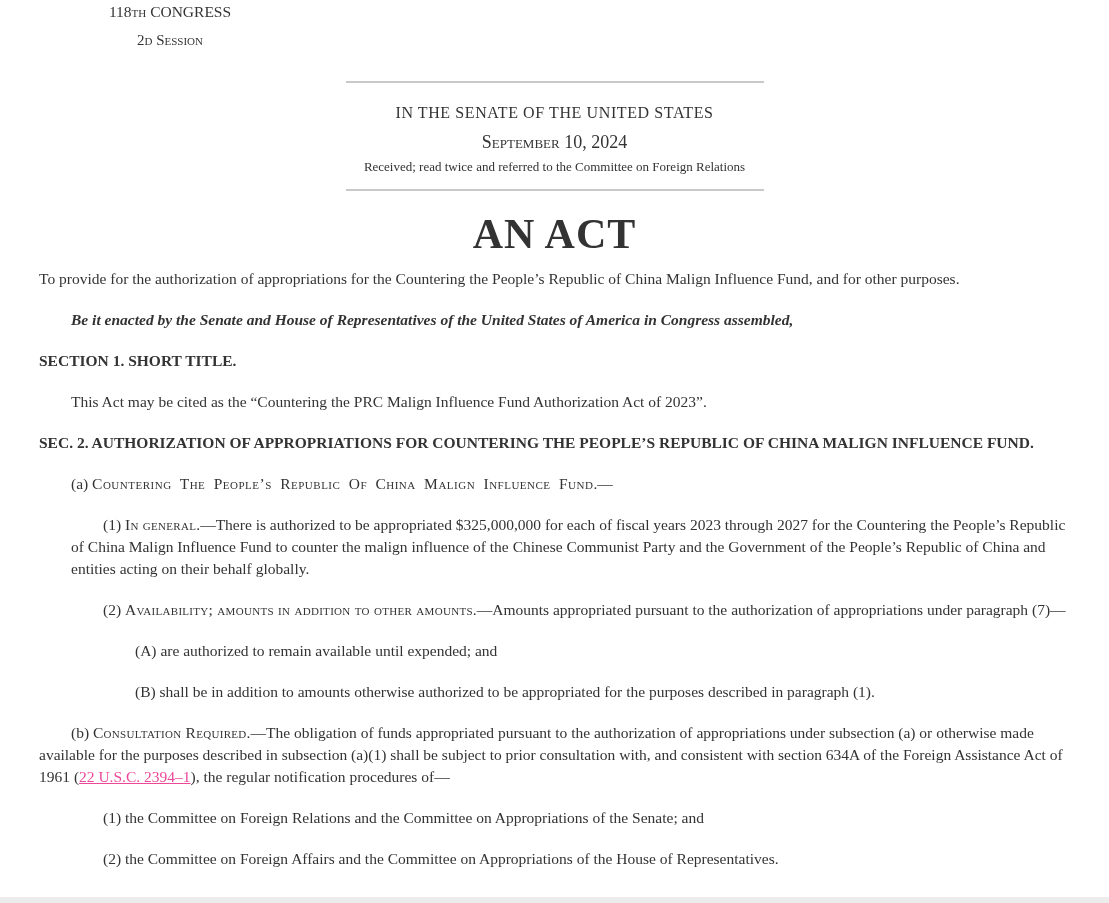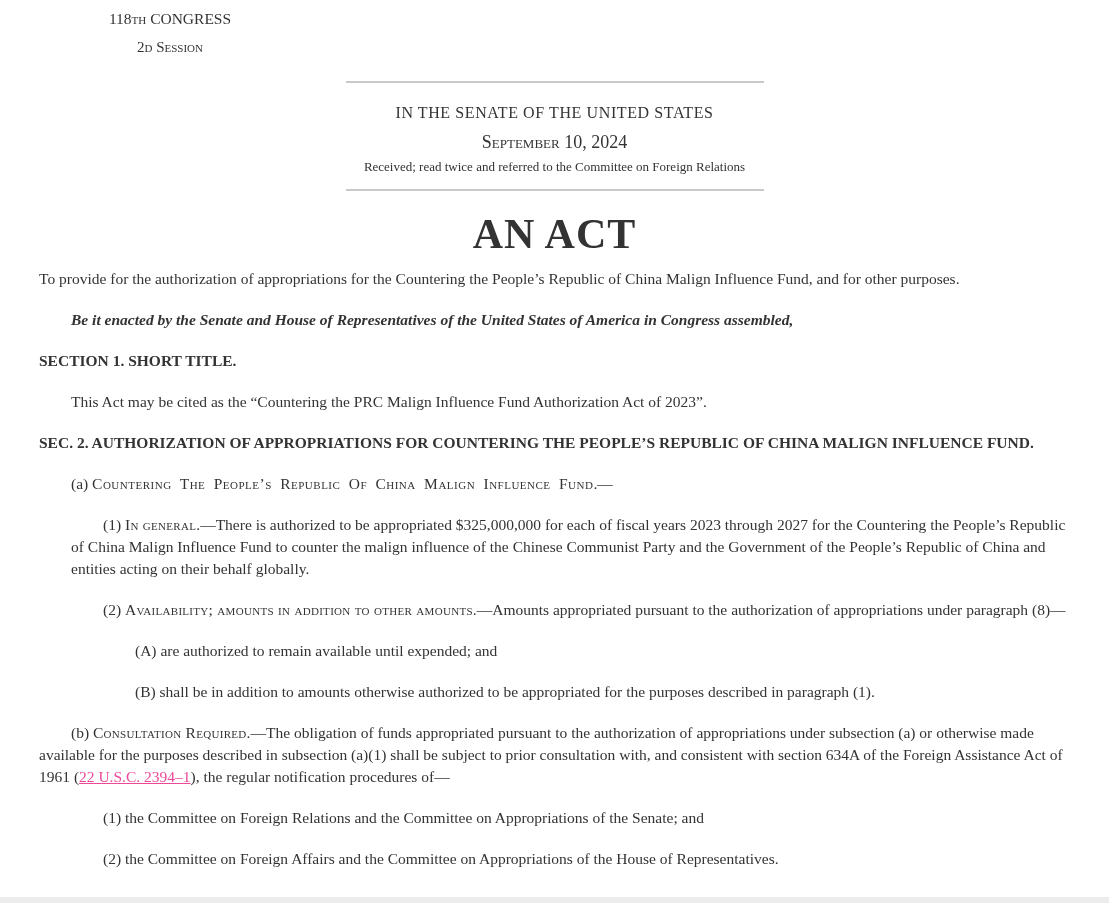--- a/index.html
+++ b/index.html
@@ -11,21 +11,21 @@
     overflow: hidden;
     background: #ffffff;
     color: #333333;
     font-family: "Liberation Serif", "DejaVu Serif", serif;
   }
   .content { padding: 0 39px; }
 
   
   .bill-header { position: relative; padding-top: 4px; height: 52px; }
   .congress-session {
-    position: absolute; left: 60px; top: 9px; width: 220px;
+    position: absolute; left: 60px; top: 2px; width: 220px;
     text-align: center; line-height: 20px;
   }
   .congress-line { font-size: 15.5px; }
   .session-line { font-size: 15px; margin-top: 8px; }
   .sc { font-variant: small-caps; }
   .bill-number {
     margin: 0; text-align: center;
     font-size: 46px; font-weight: bold; line-height: 50px;
     letter-spacing: 1px; color: #333333;
   }
@@ -90,21 +90,21 @@
     <p class="sec-heading">SECTION 1. SHORT TITLE.</p>
 
     <p class="indent">This Act may be cited as the “Countering the PRC Malign Influence Fund Authorization Act of 2023”.</p>
 
     <p class="sec-heading">SEC. 2. AUTHORIZATION OF APPROPRIATIONS FOR COUNTERING THE PEOPLE’S REPUBLIC OF CHINA MALIGN INFLUENCE FUND.</p>
 
     <p class="lvl1"><span>(a) </span><span class="sc-head">Countering The People’s Republic Of China Malign Influence Fund</span><span>.—</span></p>
 
     <p class="lvl2"><span>(1) </span><span class="sc-run">In general</span><span>.—There is authorized to be appropriated $325,000,000 for each of fiscal years 2023 through 2027 for the Countering the People’s Republic of China Malign Influence Fund to counter the malign influence of the Chinese Communist Party and the Government of the People’s Republic of China and entities acting on their behalf globally.</span></p>
 
-    <p class="lvl2"><span>(2) </span><span class="sc-run">Availability; amounts in addition to other amounts</span><span>.—Amounts appropriated pursuant to the authorization of appropriations under paragraph (8)—</span></p>
+    <p class="lvl2"><span>(2) </span><span class="sc-run">Availability; amounts in addition to other amounts</span><span>.—Amounts appropriated pursuant to the authorization of appropriations under paragraph (7)—</span></p>
 
     <p class="lvl3">(A) are authorized to remain available until expended; and</p>
 
     <p class="lvl3">(B) shall be in addition to amounts otherwise authorized to be appropriated for the purposes described in paragraph (1).</p>
 
     <p class="lvl1"><span>(b) </span><span class="sc-run">Consultation Required</span><span>.—The obligation of funds appropriated pursuant to the authorization of appropriations under subsection (a) or otherwise made available for the purposes described in subsection (a)(1) shall be subject to prior consultation with, and consistent with section 634A of the Foreign Assistance Act of 1961 (</span><a class="uscode-link" href="#">22 U.S.C. 2394–1</a><span>), the regular notification procedures of—</span></p>
 
     <p class="lvl2">(1) the Committee on Foreign Relations and the Committee on Appropriations of the Senate; and</p>
 
     <p class="lvl2">(2) the Committee on Foreign Affairs and the Committee on Appropriations of the House of Representatives.</p>

